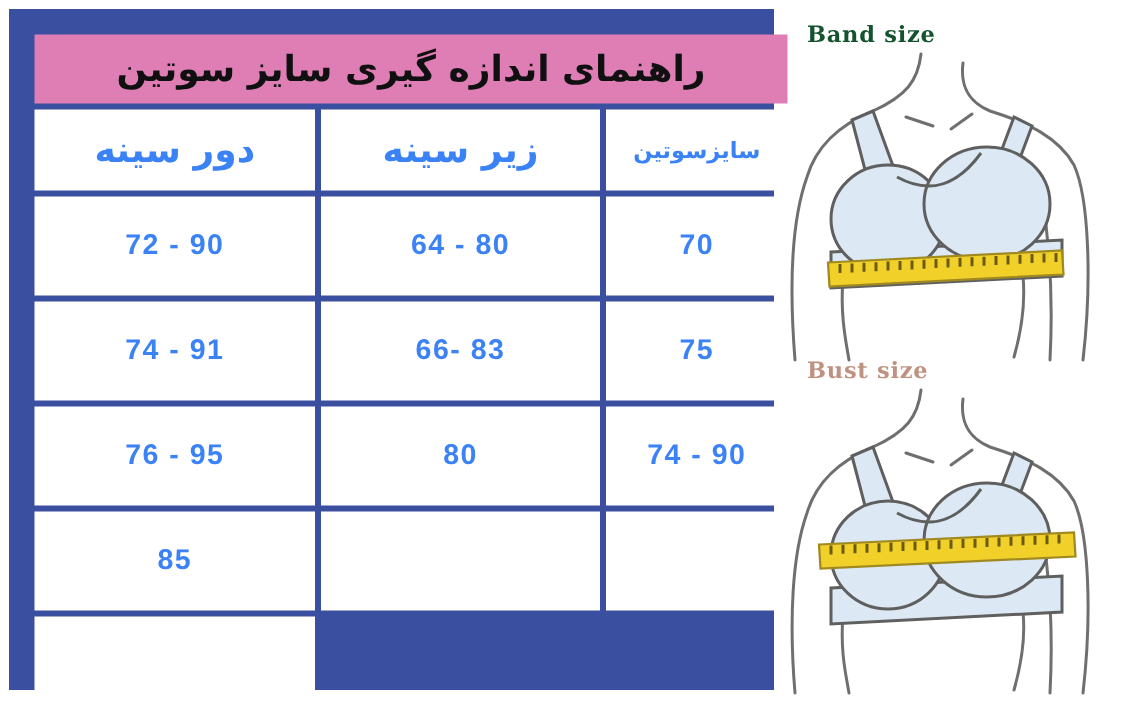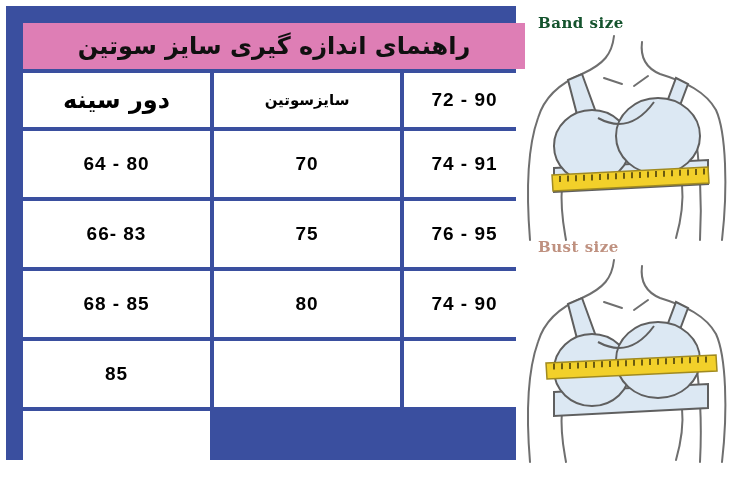--- a/index.html
+++ b/index.html
@@ -23,21 +23,21 @@
   .title-row{
     grid-column:1 / -1;
     background:#de7eb5;
     display:flex;align-items:center;justify-content:center;
     color:#101010;font-weight:bold;font-size:24px;
     direction:rtl;
   }
   .cell{
     background:#ffffff;
     display:flex;align-items:center;justify-content:center;
-    color:#000000;direction:rtl;
+    color:#3b82f6;direction:rtl;
   }
   .head-fa{font-size:24px;font-weight:bold;letter-spacing:1px;}
   .head-size{font-size:15px;font-weight:600;}
   .num{
     font-family:"Liberation Sans","DejaVu Sans",sans-serif;
     font-size:19px;font-weight:bold;letter-spacing:1px;direction:ltr;
   }
 
   
   .figure{position:absolute;width:228px;}
@@ -55,32 +55,32 @@
 </head>
 <body>
 
 <div class="stage">
 
   <div class="size-table">
 
     <div class="title-row">راهنمای اندازه گیری سایز سوتین</div>
 
     <div class="cell head-fa">دور سینه</div>
+    <div class="cell head-fa">زیر سینه</div>
     <div class="cell head-size">سایزسوتین</div>
 
     <div class="cell num">72 - 90</div>
     <div class="cell num">64 - 80</div>
     <div class="cell num">70</div>
 
     <div class="cell num">74 - 91</div>
     <div class="cell num">66- 83</div>
     <div class="cell num">75</div>
 
     <div class="cell num">76 - 95</div>
-    <div class="cell num">68 - 85</div>
     <div class="cell num">80</div>
 
     <div class="cell num">74 - 90</div>
     <div class="cell num">85</div>
 
     <div class="cell num"></div>
     <div class="cell num"></div>
     <div class="cell num"></div>
   </div>
 

